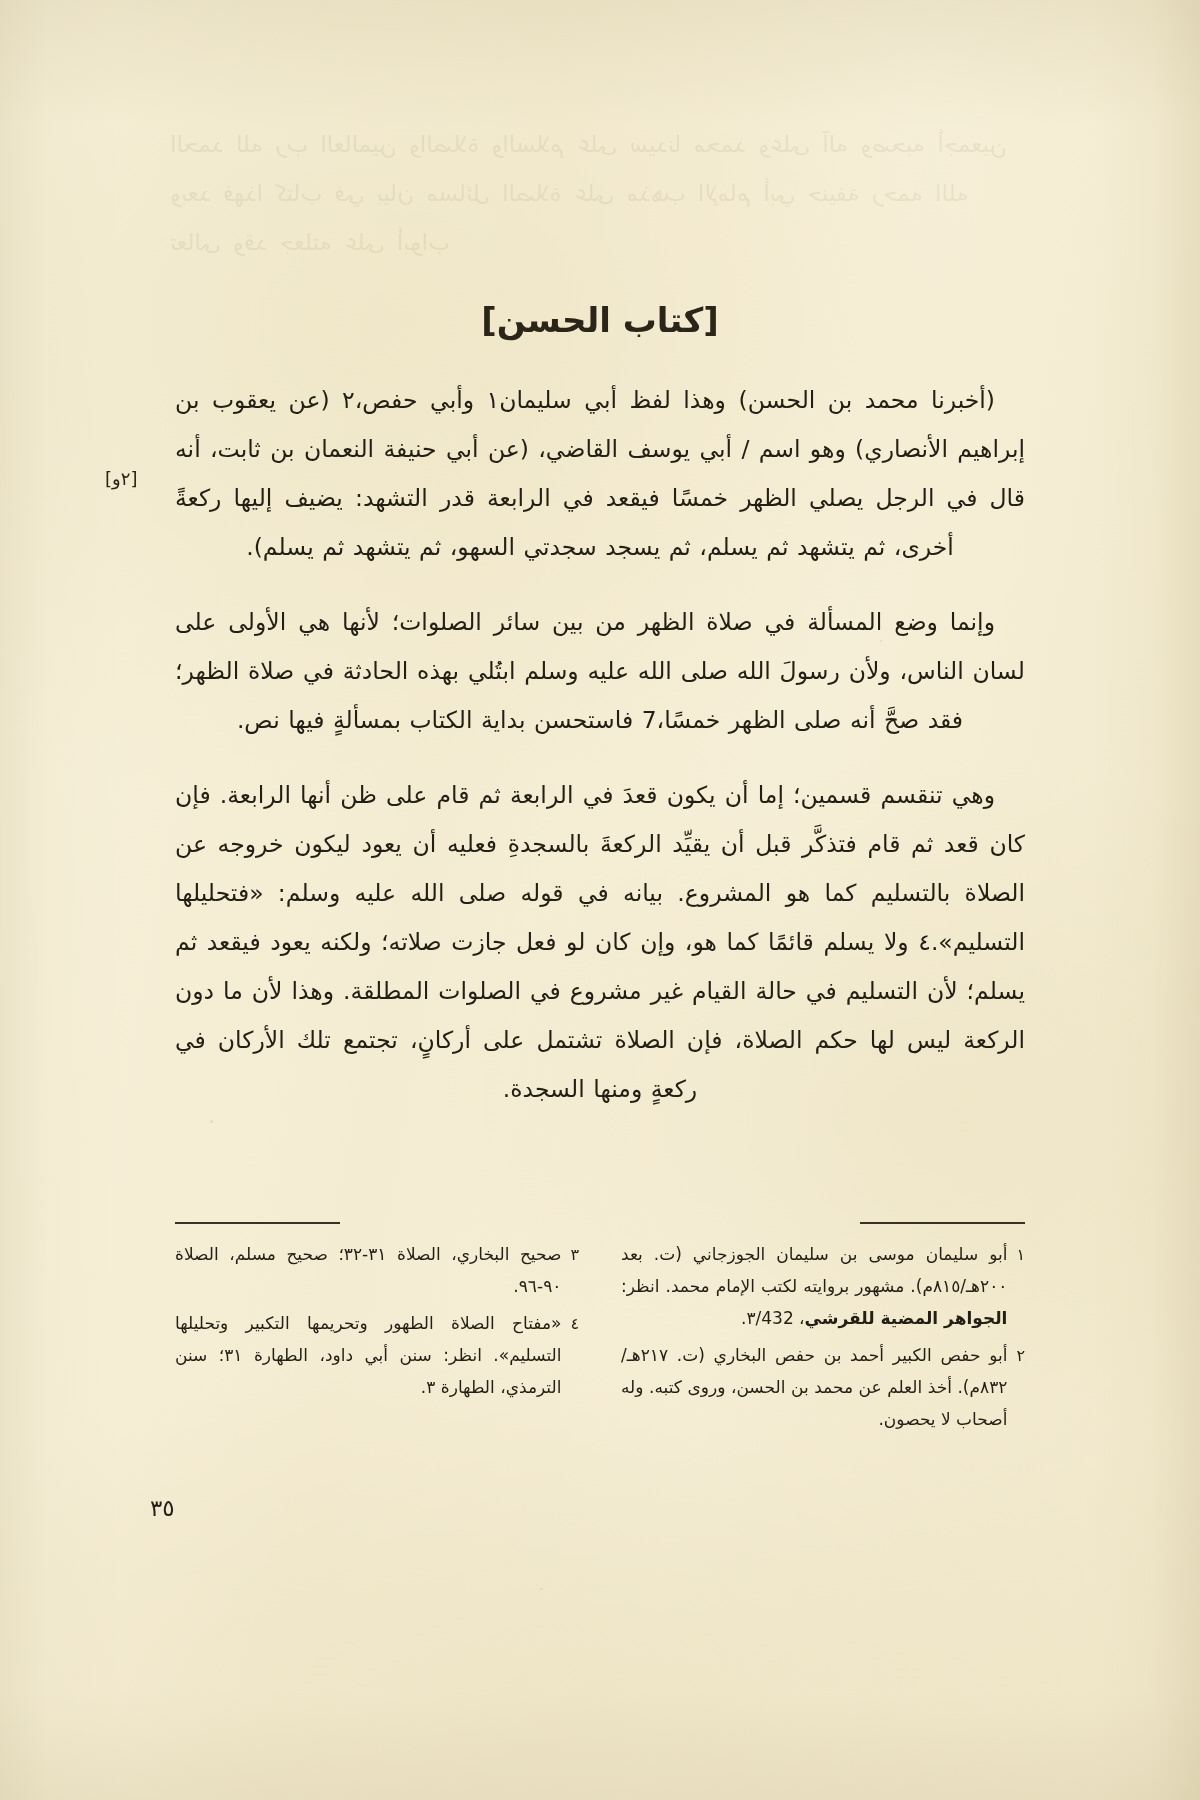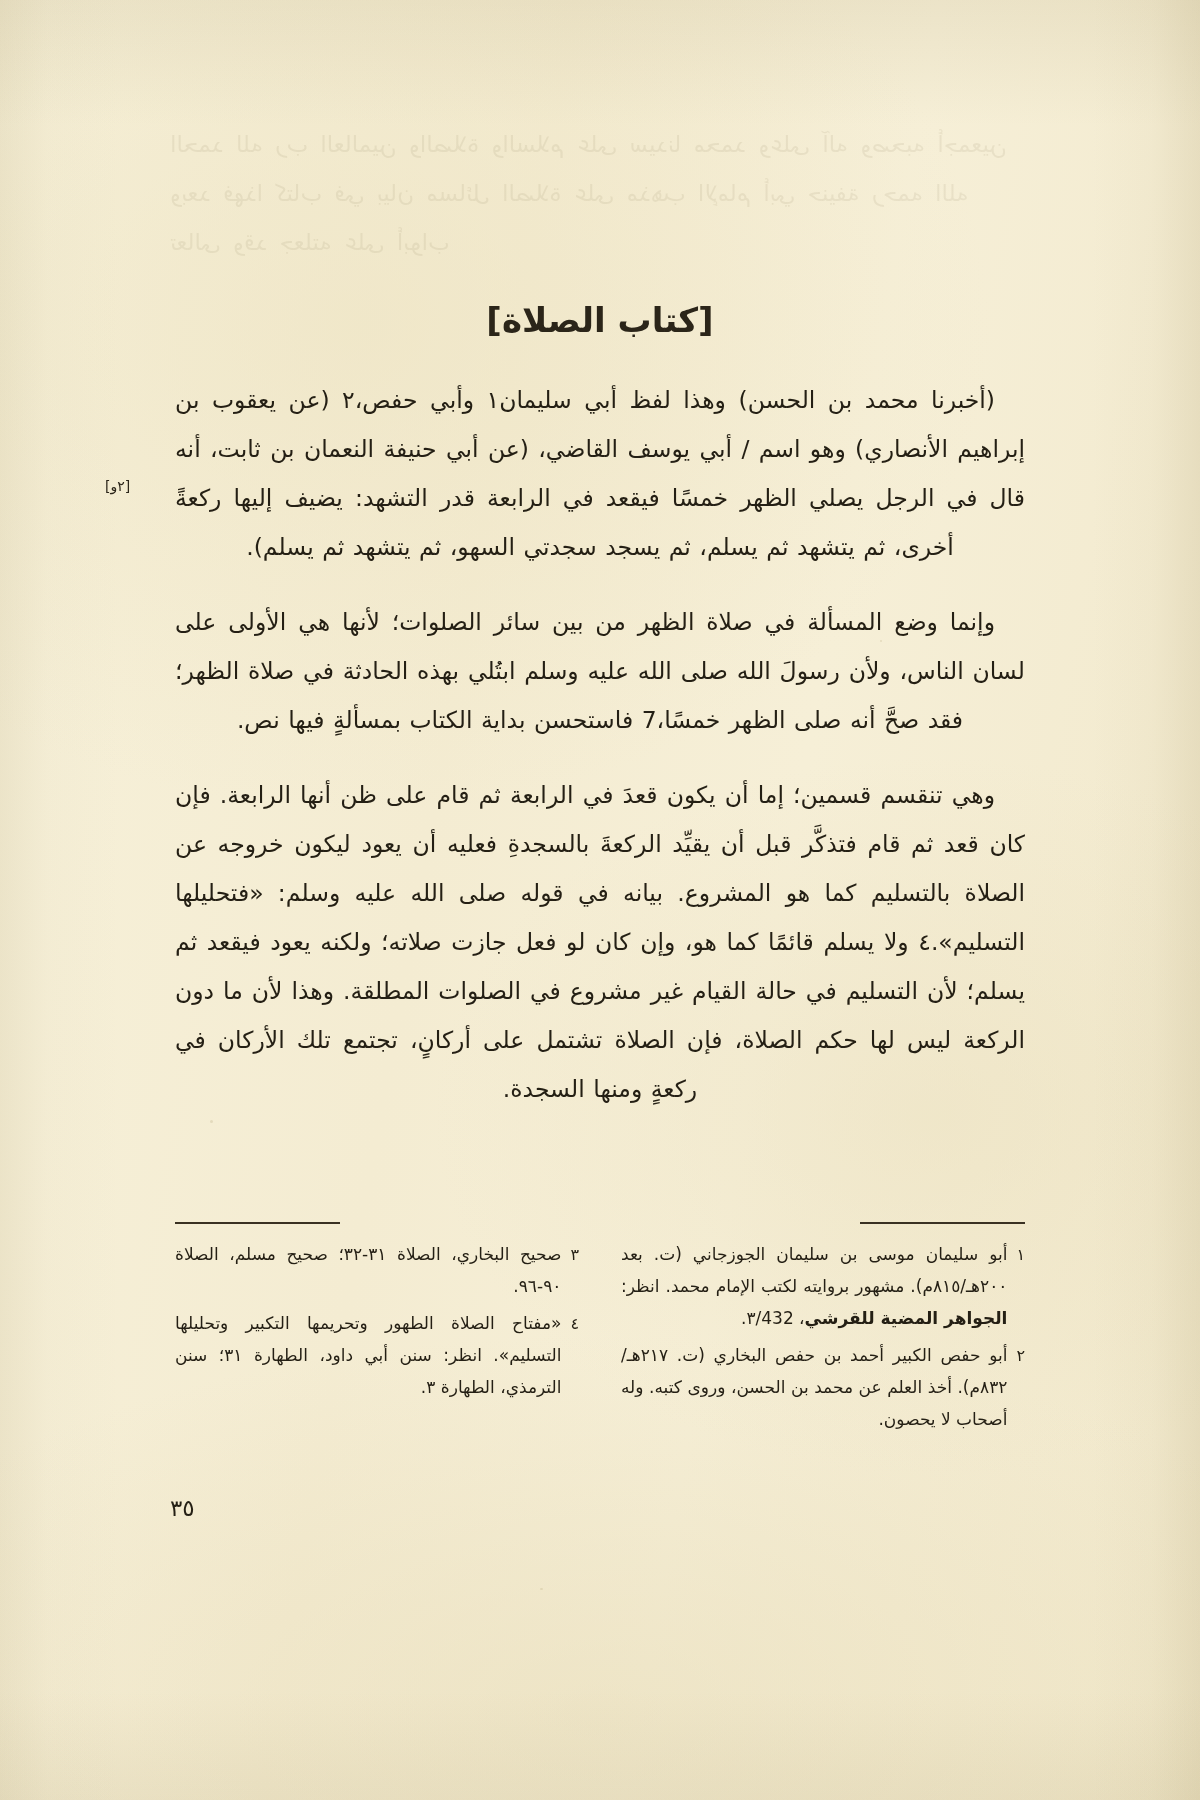--- a/index.html
+++ b/index.html
@@ -88,22 +88,22 @@
     text-align: justify;
     text-align-last: center;
     text-indent: 30px;
     word-spacing: 1px;
     font-family: "DejaVu Sans", sans-serif;
   }
 
   .folio-marker {
     position: absolute;
     left: 105px;
-    top: 478px;
-    font-size: 14px;
+    top: 468px;
+    font-size: 18px;
     color: #2b2519;
     direction: rtl;
     white-space: nowrap;
   }
 
   
   .notes {
     position: absolute;
     right: 175px;
     left: 175px;
@@ -142,21 +142,20 @@
   }
   .note .txt { flex: 1 1 auto; min-width: 0; }
   .note b { font-weight: bold; }
 
   .folio-number {
     position: absolute;
     left: 150px;
     top: 1495px;
     font-size: 23px;
     color: #241f14;
-    margin-left: 20px;
   }
 
   
   .speck {
     position: absolute;
     border-radius: 50%;
     background: #b6a87c;
     opacity: 0.28;
     pointer-events: none;
   }
@@ -169,21 +168,21 @@
 <div class="showthrough">الحمد لله رب العالمين والصلاة والسلام على سيدنا محمد وعلى آله وصحبه أجمعين وبعد فهذا كتاب في بيان مسائل الصلاة على مذهب الإمام أبي حنيفة رحمه الله تعالى وقد جعلته على أبواب</div>
 
 <div class="edge-shade"></div>
 
 <div class="speck" style="left:210px;top:1120px;width:3px;height:3px;"></div>
 <div class="speck" style="left:880px;top:640px;width:2px;height:2px;"></div>
 <div class="speck" style="left:540px;top:1588px;width:3px;height:2px;"></div>
 
 <div class="content">
 
-  <div class="book-title">[كتاب الصلاة]</div>
+  <div class="book-title">[كتاب الحسن]</div>
 
   <div class="folio-marker">[٢و]</div>
 
   <div class="body-block">
     <p class="para">(أخبرنا محمد بن الحسن) وهذا لفظ أبي سليمان١ وأبي حفص،٢ (عن يعقوب بن إبراهيم الأنصاري) وهو اسم / أبي يوسف القاضي، (عن أبي حنيفة النعمان بن ثابت، أنه قال في الرجل يصلي الظهر خمسًا فيقعد في الرابعة قدر التشهد: يضيف إليها ركعةً أخرى، ثم يتشهد ثم يسلم، ثم يسجد سجدتي السهو، ثم يتشهد ثم يسلم).</p>
     <p class="para">وإنما وضع المسألة في صلاة الظهر من بين سائر الصلوات؛ لأنها هي الأولى على لسان الناس، ولأن رسولَ الله صلى الله عليه وسلم ابتُلي بهذه الحادثة في صلاة الظهر؛ فقد صحَّ أنه صلى الظهر خمسًا،7 فاستحسن بداية الكتاب بمسألةٍ فيها نص.</p>
     <p class="para">وهي تنقسم قسمين؛ إما أن يكون قعدَ في الرابعة ثم قام على ظن أنها الرابعة. فإن كان قعد ثم قام فتذكَّر قبل أن يقيِّد الركعةَ بالسجدةِ فعليه أن يعود ليكون خروجه عن الصلاة بالتسليم كما هو المشروع. بيانه في قوله صلى الله عليه وسلم: «فتحليلها التسليم».٤ ولا يسلم قائمًا كما هو، وإن كان لو فعل جازت صلاته؛ ولكنه يعود فيقعد ثم يسلم؛ لأن التسليم في حالة القيام غير مشروع في الصلوات المطلقة. وهذا لأن ما دون الركعة ليس لها حكم الصلاة، فإن الصلاة تشتمل على أركانٍ، تجتمع تلك الأركان في ركعةٍ ومنها السجدة.</p>
   </div>
 
   <div class="notes">

